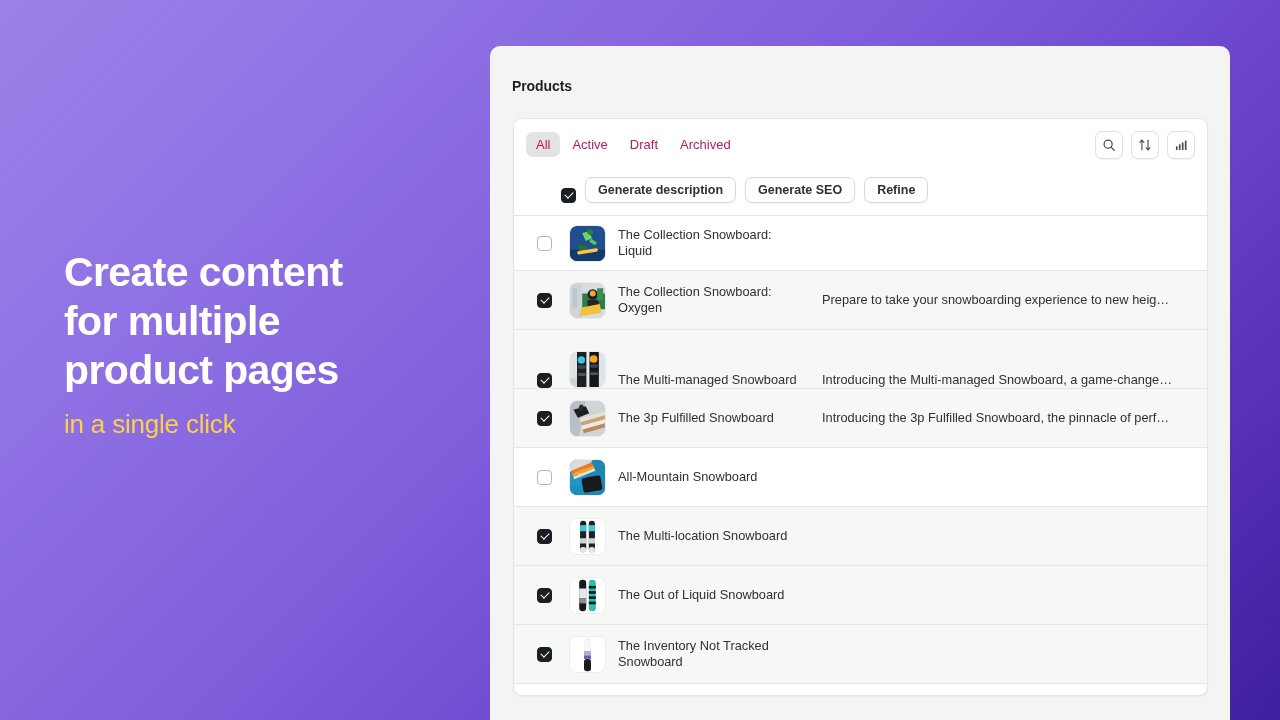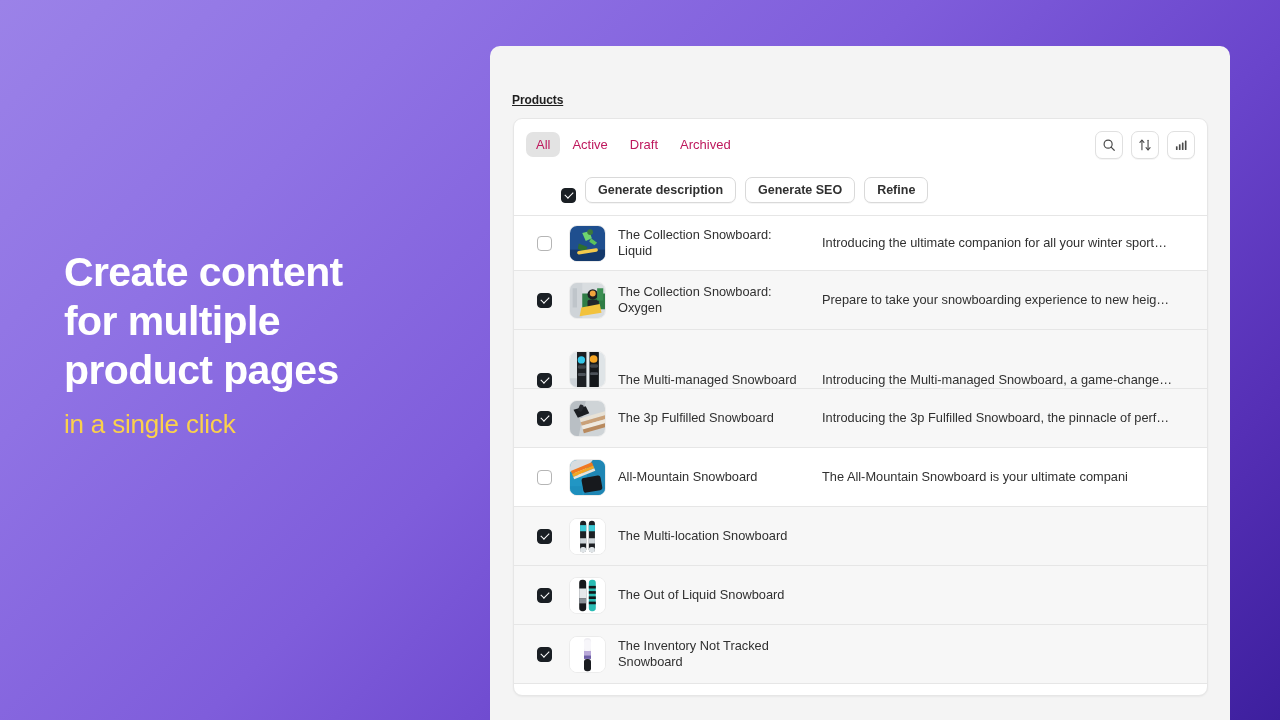--- a/index.html
+++ b/index.html
@@ -45,26 +45,25 @@
   .app-panel {
     position: absolute;
     left: 490px; top: 46px;
     width: 740px; height: 674px;
     background: #f4f4f4;
     border-radius: 10px 10px 0 0;
     overflow: hidden;
   }
   .panel-title {
     position: absolute;
-    left: 22px; top: 47px;
-    font-size: 12px;
+    left: 22px; top: 32px;
+    font-size: 14px;
     font-weight: 700;
     color: #1f1f1f;
     letter-spacing: -0.1px;
-    text-decoration: underline;
   }
 
   .card {
     position: absolute;
     left: 23px; top: 72px;
     width: 695px; height: 578px;
     background: #ffffff;
     border-radius: 9px;
     border: 1px solid #e6e6e6;
     box-shadow: 0 1px 2px rgba(0,0,0,.05);
@@ -261,21 +260,20 @@
     <div class="rows" id="rows">
         <div class="row plain" style="height: 55px;">
           <div class="cb row-cb off"></div>
           <div class="thumb">
             <svg viewBox="0 0 40 40">
               <use href="#th-rider-blue"></use>
             </svg>
           </div>
           <div class="p-name">The Collection Snowboard:
 Liquid</div>
-          <div class="p-desc">Introducing the ultimate companion for all your winter sport…</div>
         </div>
         <div class="row sel" style="height: 59px;">
           <div class="cb row-cb on"></div>
           <div class="thumb">
             <svg viewBox="0 0 40 40">
               <use href="#th-rider-green"></use>
             </svg>
           </div>
           <div class="p-name">The Collection Snowboard:
 Oxygen</div>
@@ -302,21 +300,20 @@
           <div class="p-desc">Introducing the 3p Fulfilled Snowboard, the pinnacle of perf…</div>
         </div>
         <div class="row plain" style="height: 59px;">
           <div class="cb row-cb off"></div>
           <div class="thumb">
             <svg viewBox="0 0 40 40">
               <use href="#th-board-orange"></use>
             </svg>
           </div>
           <div class="p-name">All-Mountain Snowboard</div>
-          <div class="p-desc">The All-Mountain Snowboard is your ultimate compani</div>
         </div>
         <div class="row sel" style="height: 59px;">
           <div class="cb row-cb on"></div>
           <div class="thumb">
             <svg viewBox="0 0 40 40">
               <use href="#th-twin-dark"></use>
             </svg>
           </div>
           <div class="p-name">The Multi-location Snowboard</div>
           <div class="p-desc"></div>

